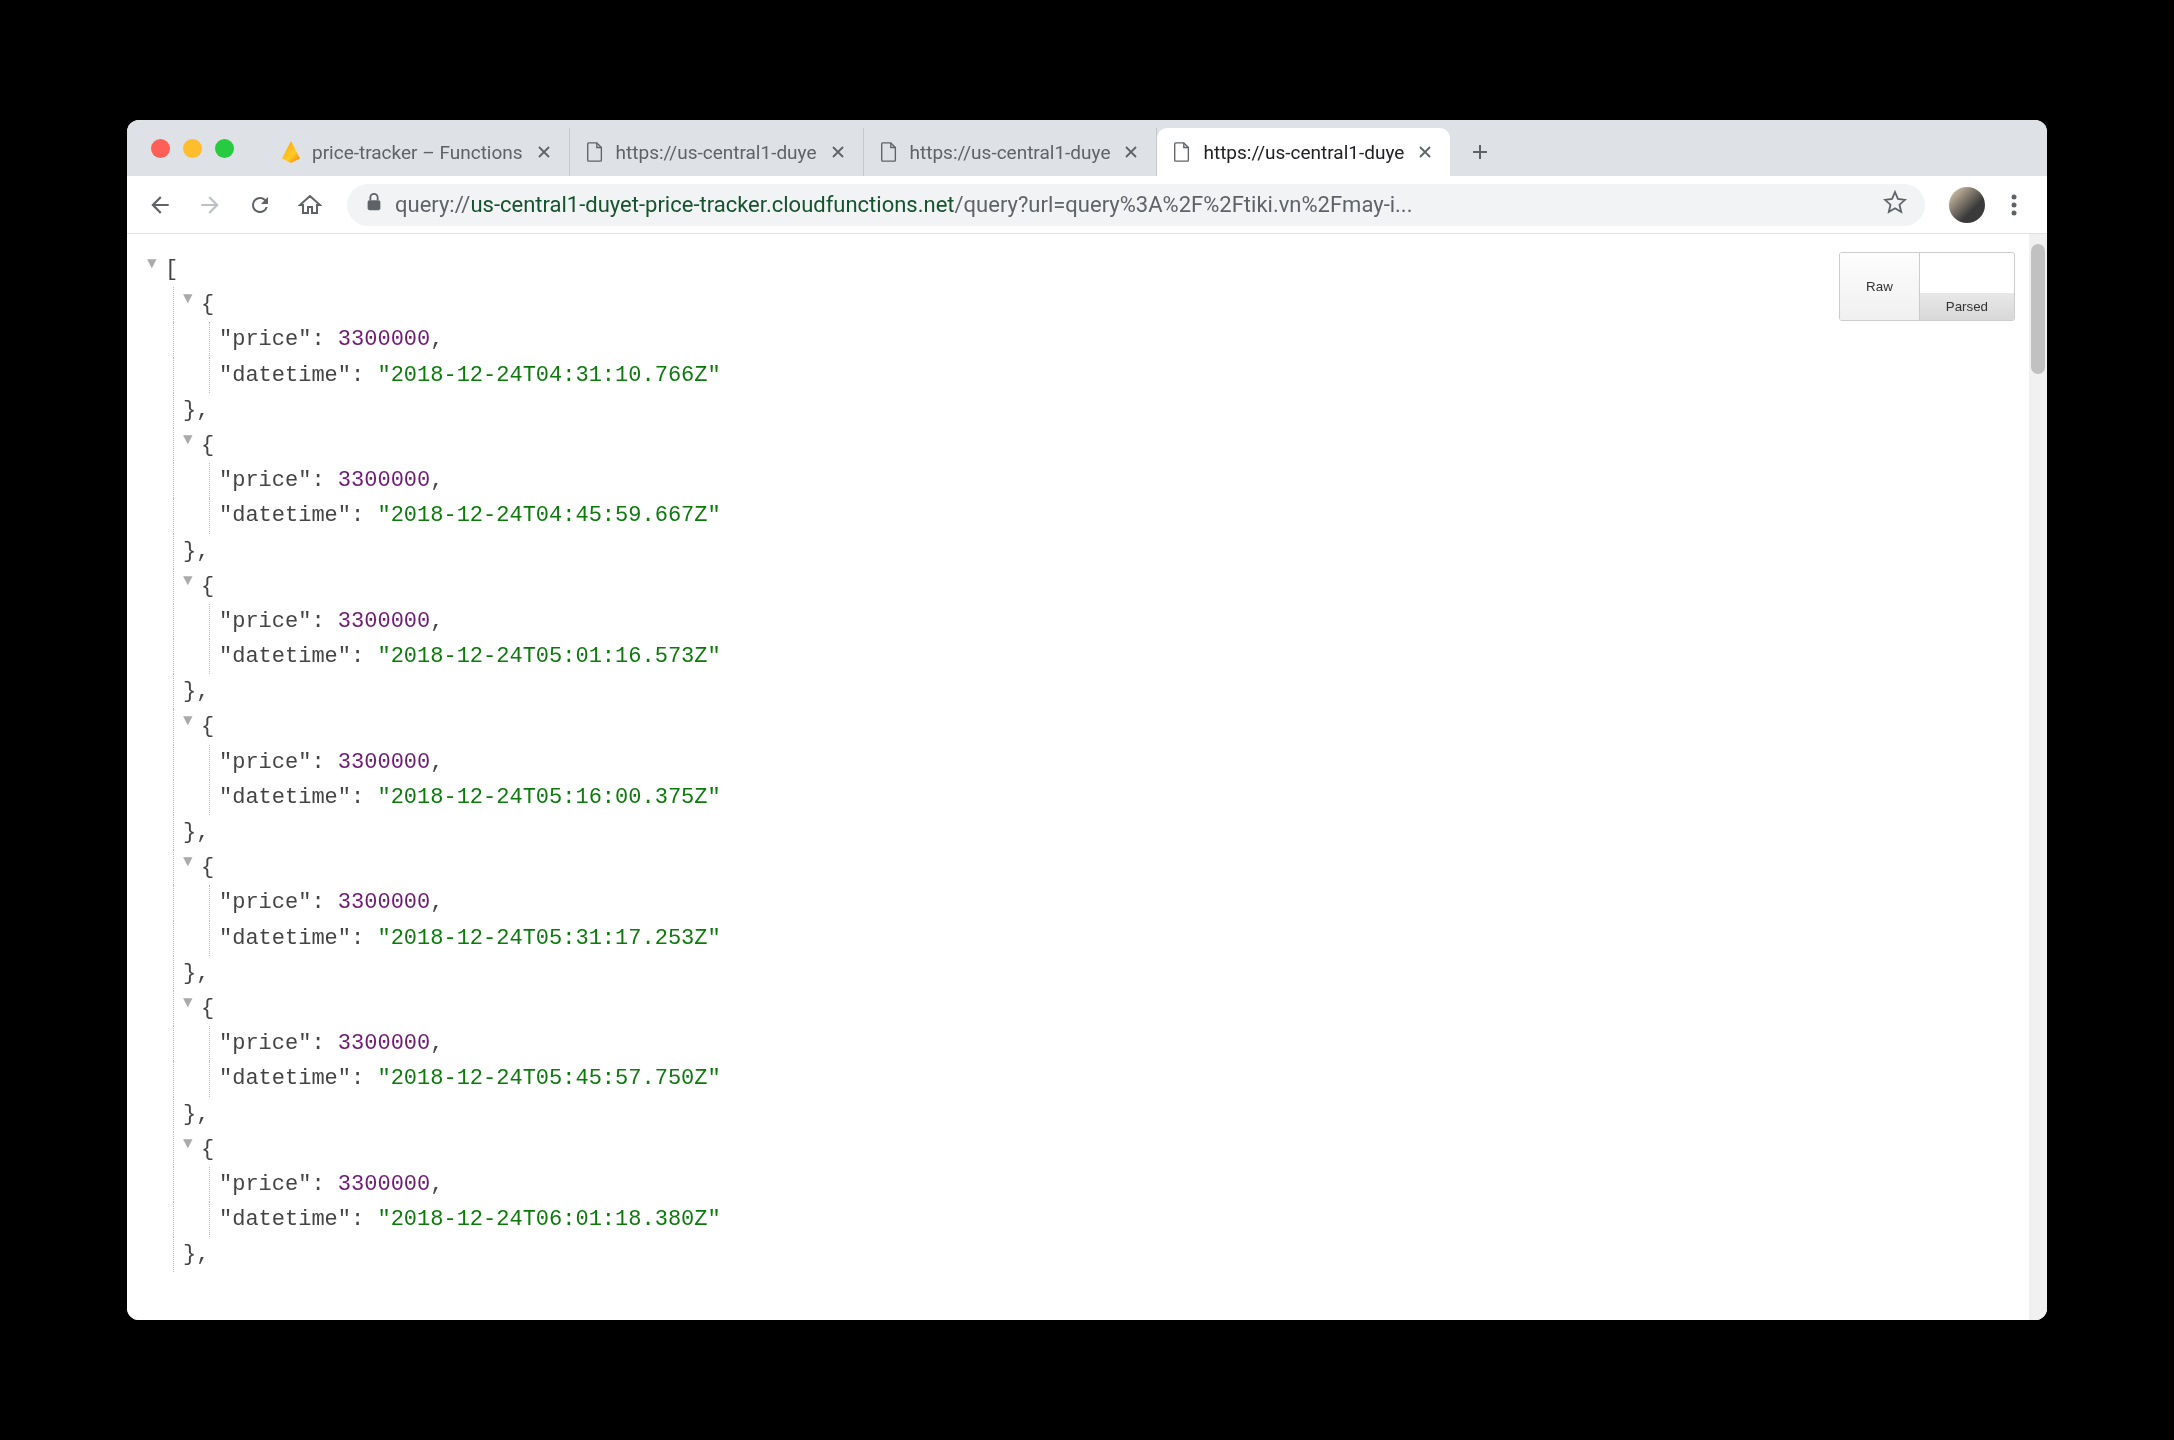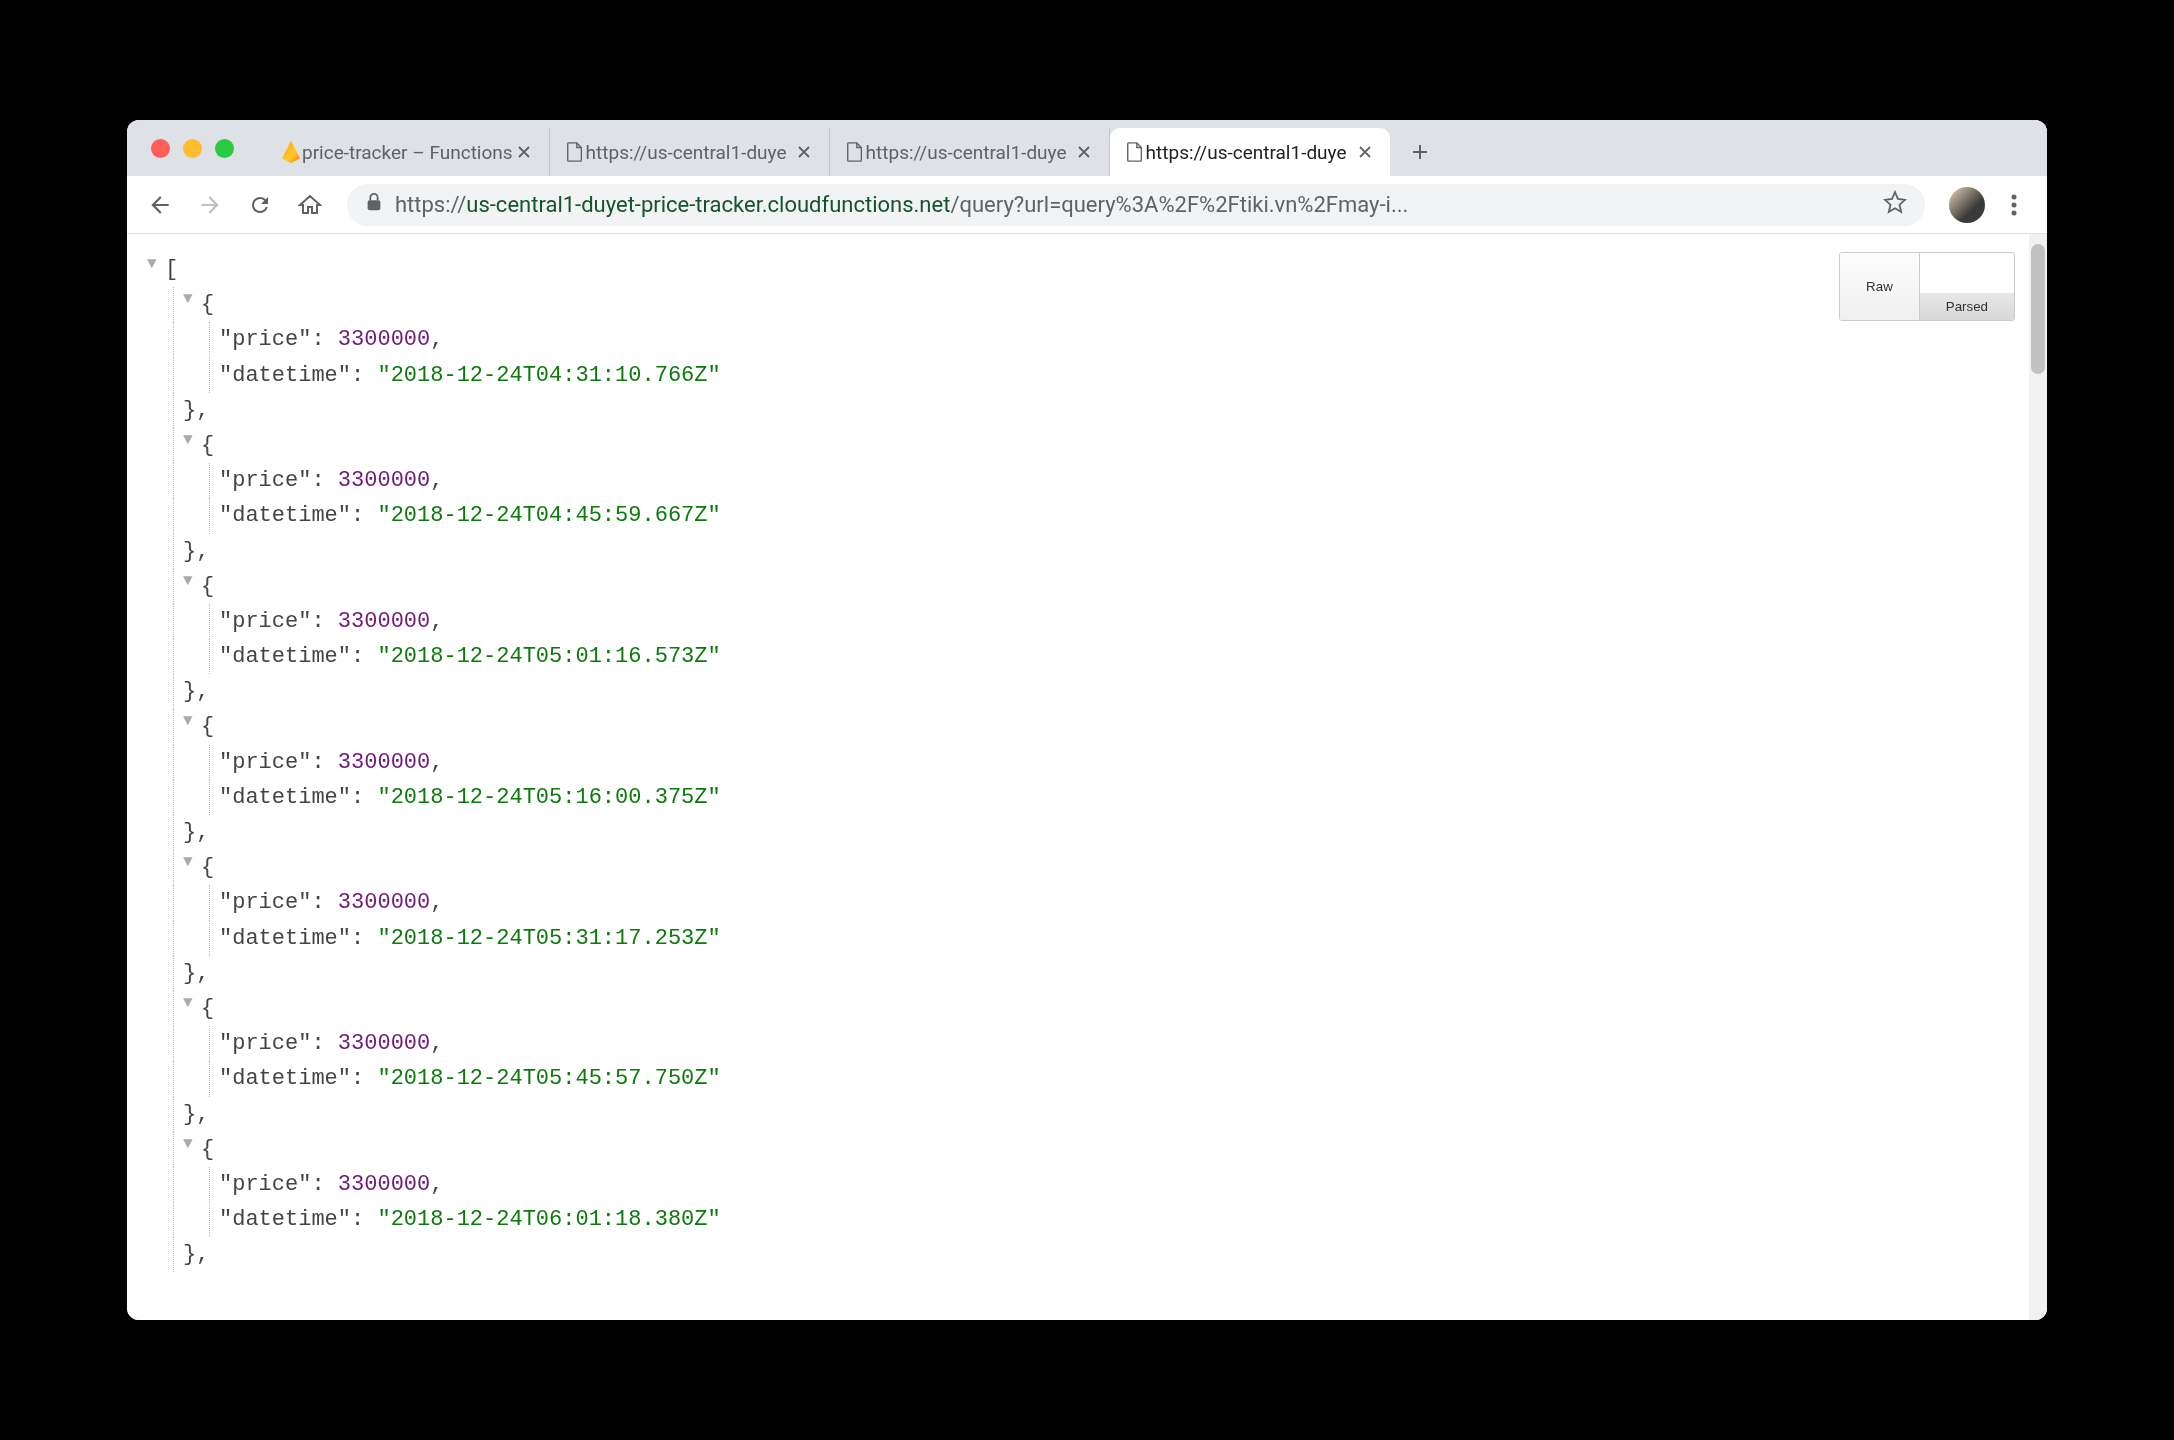--- a/index.html
+++ b/index.html
@@ -50,20 +50,21 @@
       display: flex;
       align-items: flex-end;
       margin-left: 20px;
       height: 100%;
     }
     .tab {
       display: flex;
       align-items: center;
       height: 48px;
       padding: 0 14px;
+      gap: 10px;
       border-right: 1px solid #c5c8cb;
       font-size: 19px;
       color: #5f6368;
       min-width: 280px;
       max-width: 360px;
       position: relative;
     }
     .tab.active {
       background: #fff;
       border-radius: 10px 10px 0 0;
@@ -352,21 +353,21 @@
         </svg>
     </div>
 
     <div class="address-bar">
       <span class="lock-icon">
         <svg width="18" height="20" viewBox="0 0 18 22">
             <rect x="2" y="9" width="14" height="11" rx="2" fill="currentColor"></rect>
             <path d="M5 9V6a4 4 0 0 1 8 0v3" fill="none" stroke="currentColor" stroke-width="2"></path>
           </svg>
       </span>
-      <span class="url-text"><span class="url-path">https://</span><span class="url-host">us-central1-duyet-price-tracker.cloudfunctions.net</span><span class="url-path">/query?url=query%3A%2F%2Ftiki.vn%2Fmay-i...</span></span>
+      <span class="url-text"><span class="url-path">query://</span><span class="url-host">us-central1-duyet-price-tracker.cloudfunctions.net</span><span class="url-path">/query?url=query%3A%2F%2Ftiki.vn%2Fmay-i...</span></span>
       <span class="star-icon">
         <svg width="24" height="24" viewBox="0 0 24 24">
             <path d="M12 2l2.9 6.9L22 9.8l-5.5 4.9L18.2 22 12 18.3 5.8 22l1.7-7.3L2 9.8l7.1-.9L12 2z" fill="none" stroke="currentColor" stroke-width="1.8"></path>
           </svg>
       </span>
     </div>
 
     <div class="avatar"></div>
     <div class="menu-dots">
       <svg width="6" height="22" viewBox="0 0 6 22">

